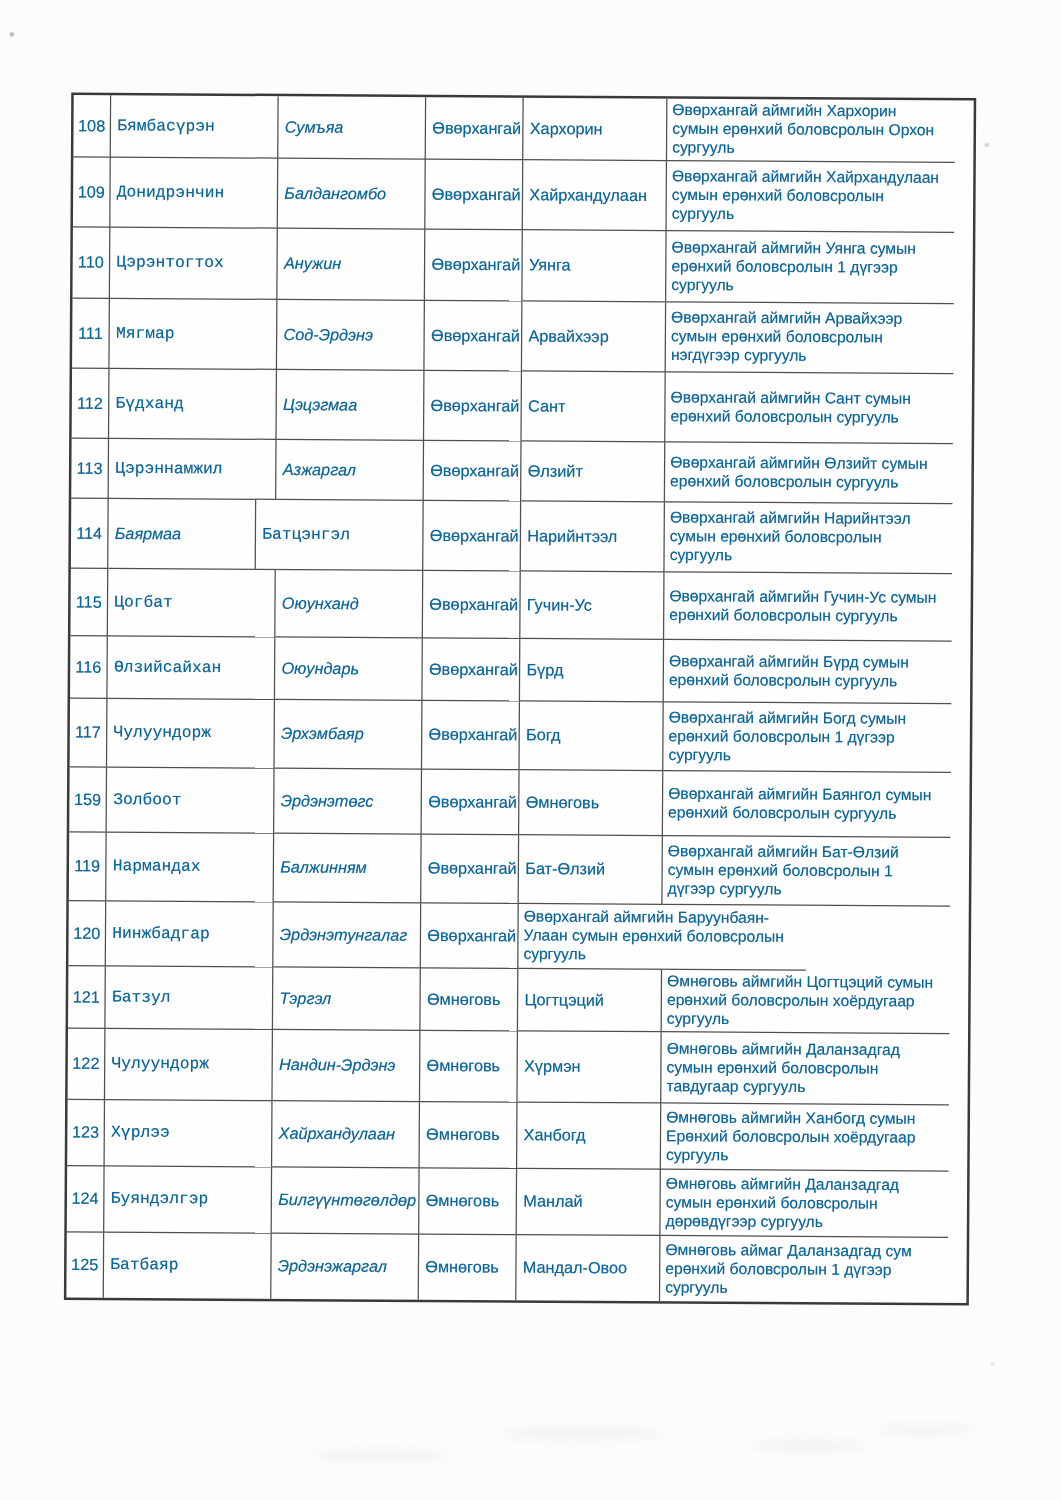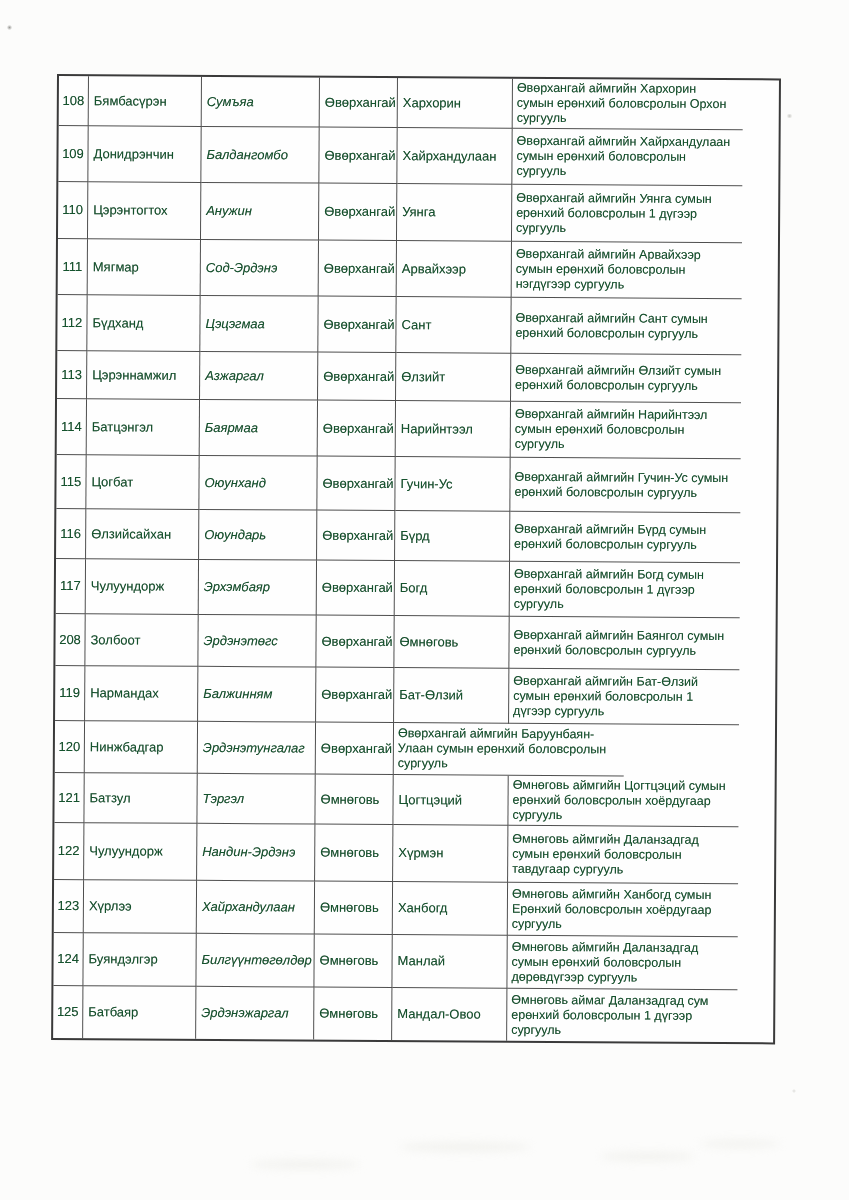--- a/index.html
+++ b/index.html
@@ -4,21 +4,21 @@
 <style>
   * { box-sizing: border-box; }
   html,body { margin:0; padding:0; }
   .page {
     position: relative;
     width: 849px;
     height: 1200px;
     background: #fcfcfb;
     overflow: hidden;
     font-family: "Liberation Sans", sans-serif;
-    color: #14532d;
+    color: #0369a1;
   }
   .table {
     position: absolute;
     left: 57px;
     top: 74px;
     width: 724px;
     border: 2px solid #3a3a3a;
     background: #fefefe;
     transform: rotate(0.35deg);
     transform-origin: 0 0;
@@ -29,21 +29,21 @@
     align-items: center;
     padding: 2px 5px;
     font-size: 13px;
     line-height: 16px;
     border-right: 1px solid #4f4f4f;
     border-bottom: 1px solid #4f4f4f;
     text-shadow: 0 0 0.6px rgba(30,30,30,0.45);
     overflow: hidden;
   }
   .c1 { width: 30px; justify-content: center; padding: 2px 1px; }
-  .c2 { width: 113px; }
+  .c2 { width: 134px; font-family: Liberation Mono, monospace; }
   .c3 { width: 118px; font-style: italic; }
   .c4 { width: 78px; text-align: right; }
   .c5 { width: 115px; }
   .c6 {
     width: 230px;
     border-right: none;
     font-size: 12.5px;
     line-height: 15px;
     white-space: pre-line;
     padding: 2px 4px;
@@ -136,22 +136,22 @@
       <div class="td c2">Цэрэннамжил</div>
       <div class="td c3">Азжаргал</div>
       <div class="td c4">Өвөрхангай</div>
       <div class="td c5">Өлзийт</div>
       <div class="td c6">Өвөрхангай аймгийн Өлзийт сумын
 ерөнхий боловсролын сургууль</div>
     </div>
 
     <div class="tr" style="min-height:56px">
       <div class="td c1">114</div>
+      <div class="td c3">Баярмаа</div>
       <div class="td c2">Батцэнгэл</div>
-      <div class="td c3">Баярмаа</div>
       <div class="td c4">Өвөрхангай</div>
       <div class="td c5">Нарийнтээл</div>
       <div class="td c6">Өвөрхангай аймгийн Нарийнтээл
 сумын ерөнхий боловсролын
 сургууль</div>
     </div>
 
     <div class="tr" style="min-height:54px">
       <div class="td c1">115</div>
       <div class="td c2">Цогбат</div>
@@ -177,21 +177,21 @@
       <div class="td c2">Чулуундорж</div>
       <div class="td c3">Эрхэмбаяр</div>
       <div class="td c4">Өвөрхангай</div>
       <div class="td c5">Богд</div>
       <div class="td c6">Өвөрхангай аймгийн Богд сумын
 ерөнхий боловсролын 1 дүгээр
 сургууль</div>
     </div>
 
     <div class="tr" style="min-height:52px">
-      <div class="td c1">208</div>
+      <div class="td c1">159</div>
       <div class="td c2">Золбоот</div>
       <div class="td c3">Эрдэнэтөгс</div>
       <div class="td c4">Өвөрхангай</div>
       <div class="td c5">Өмнөговь</div>
       <div class="td c6">Өвөрхангай аймгийн Баянгол сумын
 ерөнхий боловсролын сургууль</div>
     </div>
 
     <div class="tr" style="min-height:55px">
       <div class="td c1">119</div>

